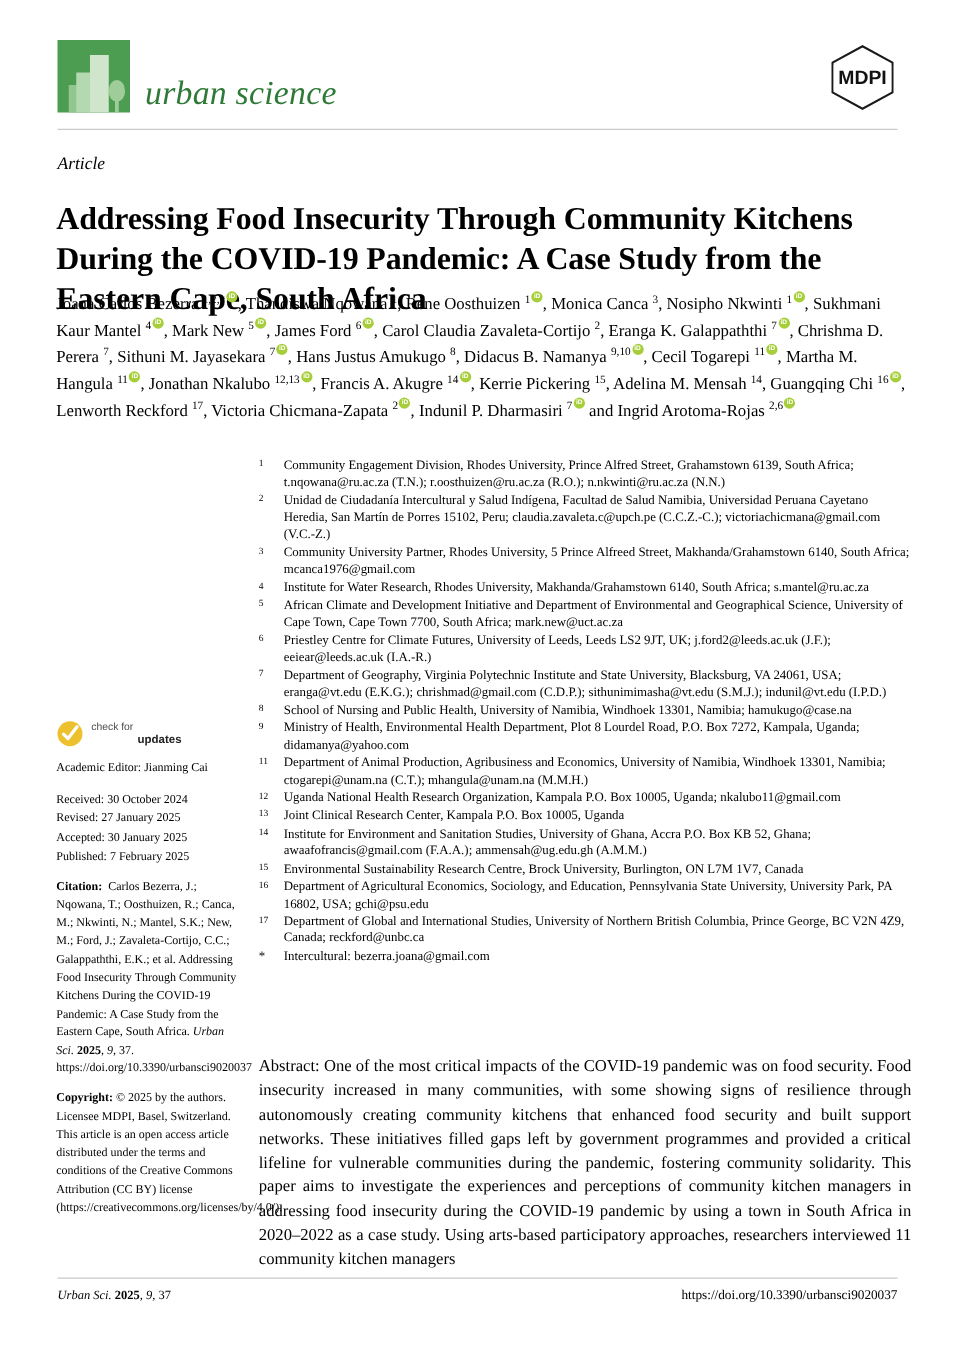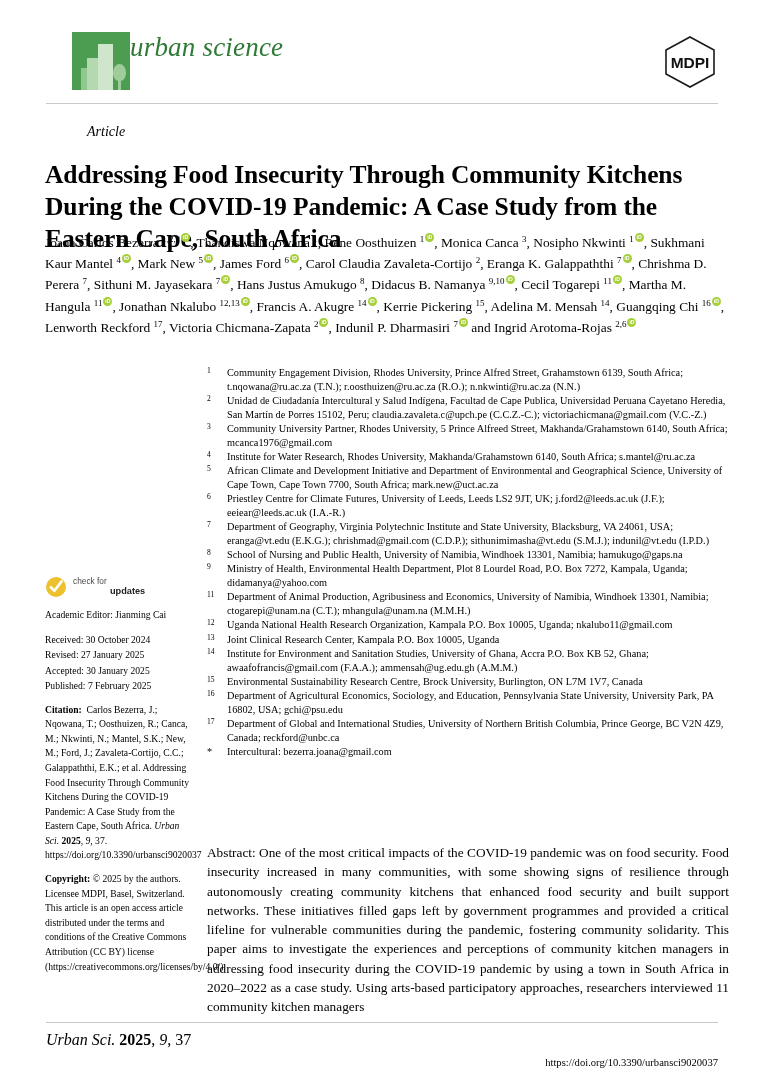--- a/index.html
+++ b/index.html
@@ -27,22 +27,22 @@
   .header {
     position: absolute;
     left: 46px; top: 32px;
     width: 672px;
     height: 62px;
   }
   .brand {
     position: absolute;
     left: 0; top: 0;
     display: flex;
-    align-items: flex-start;
-    margin-left: 26px;
+    align-items: flex-end;
+    gap: 12px;
   }
   .logo-mark {
     width: 58px; height: 58px;
     background: #4c9c52;
     position: relative;
     overflow: hidden;
     flex: none;
   }
   .logo-mark .bldg-tall {
     position: absolute;
@@ -97,21 +97,20 @@
     height: 1px;
     background: #c9c9c9;
   }
 
   
   .article-label {
     position: absolute;
     left: 46px; top: 124px;
     font-style: italic;
     font-size: 14px;
-    margin-left: 41px;
   }
   .title {
     position: absolute;
     left: 45px; top: 142px;
     width: 680px;
     font-size: 25.5px;
     font-weight: bold;
     line-height: 1.26;
     letter-spacing: -0.1px;
   }
@@ -221,28 +220,28 @@
   .footer-rule {
     position: absolute;
     left: 46px; top: 1022px;
     width: 672px;
     height: 1px;
     background: #c9c9c9;
   }
   .footer-left {
     position: absolute;
     left: 46px; top: 1031px;
-    font-size: 16px;
+    font-size: 10px;
     text-align: center;
   }
   .footer-left i { font-style: italic; }
   .footer-left b { font-weight: bold; }
   .footer-right {
     position: absolute;
-    right: 46px; top: 1057px;
+    right: 46px; top: 1031px;
     font-size: 10.6px;
     margin-left: 41px;
   }
 </style>
 </head>
 <body>
 
 <div class="page">
 
   <div class="header">
@@ -271,21 +270,21 @@
 
   <div class="authors">Joana Carlos Bezerra <sup class="sup">1,2,*</sup><span class="orcid"></span>, Thandiswa Nqowana <sup class="sup">1</sup>, Rene Oosthuizen <sup class="sup">1</sup><span class="orcid"></span>, Monica Canca <sup class="sup">3</sup>, Nosipho Nkwinti <sup class="sup">1</sup><span class="orcid"></span>, Sukhmani Kaur Mantel <sup class="sup">4</sup><span class="orcid"></span>, Mark New <sup class="sup">5</sup><span class="orcid"></span>, James Ford <sup class="sup">6</sup><span class="orcid"></span>, Carol Claudia Zavaleta-Cortijo <sup class="sup">2</sup>, Eranga K. Galappaththi <sup class="sup">7</sup><span class="orcid"></span>, Chrishma D. Perera <sup class="sup">7</sup>, Sithuni M. Jayasekara <sup class="sup">7</sup><span class="orcid"></span>, Hans Justus Amukugo <sup class="sup">8</sup>, Didacus B. Namanya <sup class="sup">9,10</sup><span class="orcid"></span>, Cecil Togarepi <sup class="sup">11</sup><span class="orcid"></span>, Martha M. Hangula <sup class="sup">11</sup><span class="orcid"></span>, Jonathan Nkalubo <sup class="sup">12,13</sup><span class="orcid"></span>, Francis A. Akugre <sup class="sup">14</sup><span class="orcid"></span>, Kerrie Pickering <sup class="sup">15</sup>, Adelina M. Mensah <sup class="sup">14</sup>, Guangqing Chi <sup class="sup">16</sup><span class="orcid"></span>, Lenworth Reckford <sup class="sup">17</sup>, Victoria Chicmana-Zapata <sup class="sup">2</sup><span class="orcid"></span>, Indunil P. Dharmasiri <sup class="sup">7</sup><span class="orcid"></span> and Ingrid Arotoma-Rojas <sup class="sup">2,6</sup><span class="orcid"></span></div>
 
   <div class="affiliations">
       <div class="aff-row">
         <div class="aff-num">1</div>
         <div class="aff-text">Community Engagement Division, Rhodes University, Prince Alfred Street, Grahamstown 6139, South Africa; t.nqowana@ru.ac.za (T.N.); r.oosthuizen@ru.ac.za (R.O.); n.nkwinti@ru.ac.za (N.N.)</div>
       </div>
       <div class="aff-row">
         <div class="aff-num">2</div>
-        <div class="aff-text">Unidad de Ciudadanía Intercultural y Salud Indígena, Facultad de Cape Publica, Universidad Peruana Cayetano Heredia, San Martín de Porres 15102, Peru; claudia.zavaleta.c@upch.pe (C.C.Z.-C.); victoriachicmana@gmail.com (V.C.-Z.)</div>
+        <div class="aff-text">Unidad de Ciudadanía Intercultural y Salud Indígena, Facultad de Salud Namibia, Universidad Peruana Cayetano Heredia, San Martín de Porres 15102, Peru; claudia.zavaleta.c@upch.pe (C.C.Z.-C.); victoriachicmana@gmail.com (V.C.-Z.)</div>
       </div>
       <div class="aff-row">
         <div class="aff-num">3</div>
         <div class="aff-text">Community University Partner, Rhodes University, 5 Prince Alfreed Street, Makhanda/Grahamstown 6140, South Africa; mcanca1976@gmail.com</div>
       </div>
       <div class="aff-row">
         <div class="aff-num">4</div>
         <div class="aff-text">Institute for Water Research, Rhodes University, Makhanda/Grahamstown 6140, South Africa; s.mantel@ru.ac.za</div>
       </div>
       <div class="aff-row">
@@ -295,21 +294,21 @@
       <div class="aff-row">
         <div class="aff-num">6</div>
         <div class="aff-text">Priestley Centre for Climate Futures, University of Leeds, Leeds LS2 9JT, UK; j.ford2@leeds.ac.uk (J.F.); eeiear@leeds.ac.uk (I.A.-R.)</div>
       </div>
       <div class="aff-row">
         <div class="aff-num">7</div>
         <div class="aff-text">Department of Geography, Virginia Polytechnic Institute and State University, Blacksburg, VA 24061, USA; eranga@vt.edu (E.K.G.); chrishmad@gmail.com (C.D.P.); sithunimimasha@vt.edu (S.M.J.); indunil@vt.edu (I.P.D.)</div>
       </div>
       <div class="aff-row">
         <div class="aff-num">8</div>
-        <div class="aff-text">School of Nursing and Public Health, University of Namibia, Windhoek 13301, Namibia; hamukugo@gaps.na</div>
+        <div class="aff-text">School of Nursing and Public Health, University of Namibia, Windhoek 13301, Namibia; hamukugo@case.na</div>
       </div>
       <div class="aff-row">
         <div class="aff-num">9</div>
         <div class="aff-text">Ministry of Health, Environmental Health Department, Plot 8 Lourdel Road, P.O. Box 7272, Kampala, Uganda; didamanya@yahoo.com</div>
       </div>
       <div class="aff-row">
         <div class="aff-num">11</div>
         <div class="aff-text">Department of Animal Production, Agribusiness and Economics, University of Namibia, Windhoek 13301, Namibia; ctogarepi@unam.na (C.T.); mhangula@unam.na (M.M.H.)</div>
       </div>
       <div class="aff-row">

